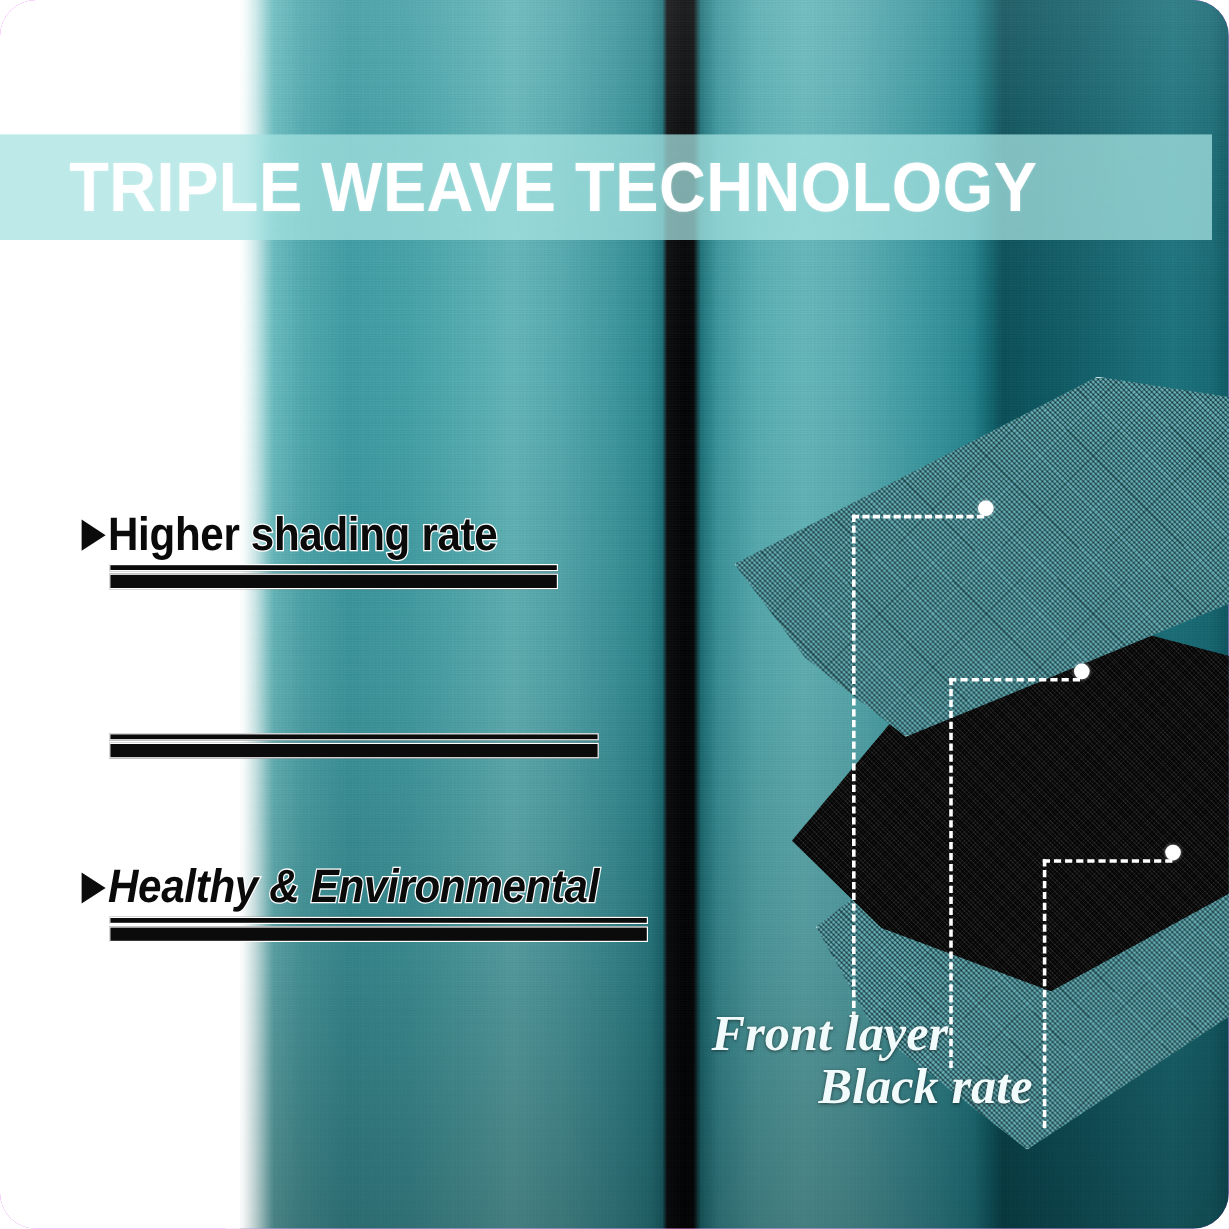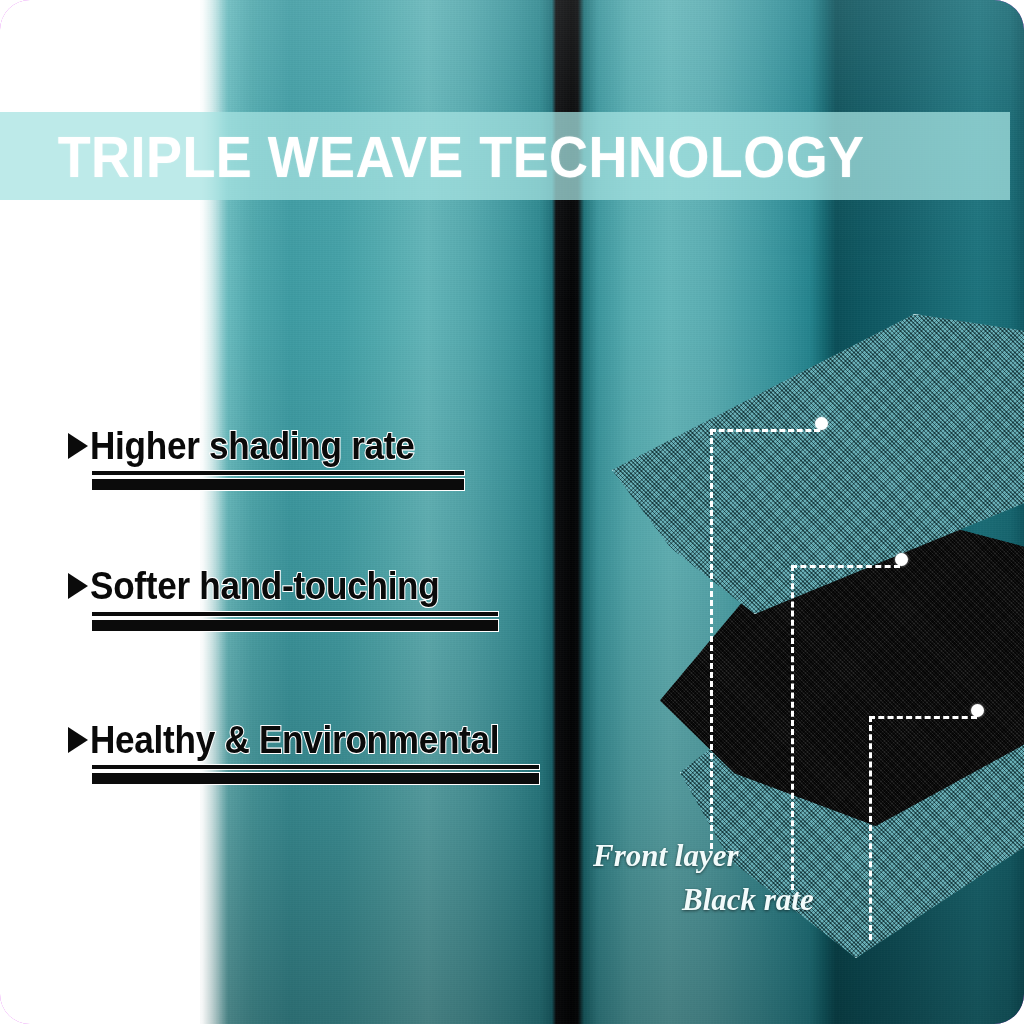--- a/index.html
+++ b/index.html
@@ -203,21 +203,21 @@
     background:#ffffff;
     box-shadow:0 0 3px rgba(255,255,255,.6);
   }
 
   
   .layer-label{
     position:absolute;
     font-family:"Liberation Serif", serif;
     font-weight:bold;
     font-style:italic;
-    font-size:31px;
+    font-size:42px;
     color:#f2fbfb;
     white-space:nowrap;
     text-shadow:0 1px 3px rgba(0,0,0,.55);
   }
 </style>
 </head>
 <body>
 
 <div id="stage">
 
@@ -236,32 +236,26 @@
     <div class="feature-row">
       <span class="tri-icon"></span>
       <span class="feature-text">Higher shading rate</span>
     </div>
   </div>
   <div class="rule" style="left:91px; top:470px; width:374px;">
     <div class="thin"></div>
     <div class="thick"></div>
   </div>
 
-  <div class="feature" style="left:68px; top:564px;">
-    <div class="feature-row">
-      <span class="tri-icon"></span>
-      <span class="feature-text">Softer hand-touching</span>
-    </div>
-  </div>
   <div class="rule" style="left:91px; top:611px; width:408px;">
     <div class="thin"></div>
     <div class="thick"></div>
   </div>
 
-  <div class="feature" style="left:68px; top:718px;">
+  <div class="feature" style="left:68px; top:718px;font-style:italic;">
     <div class="feature-row">
       <span class="tri-icon"></span>
       <span class="feature-text">Healthy &amp; Environmental</span>
     </div>
   </div>
   <div class="rule" style="left:91px; top:764px; width:449px;">
     <div class="thin"></div>
     <div class="thick"></div>
   </div>
 

